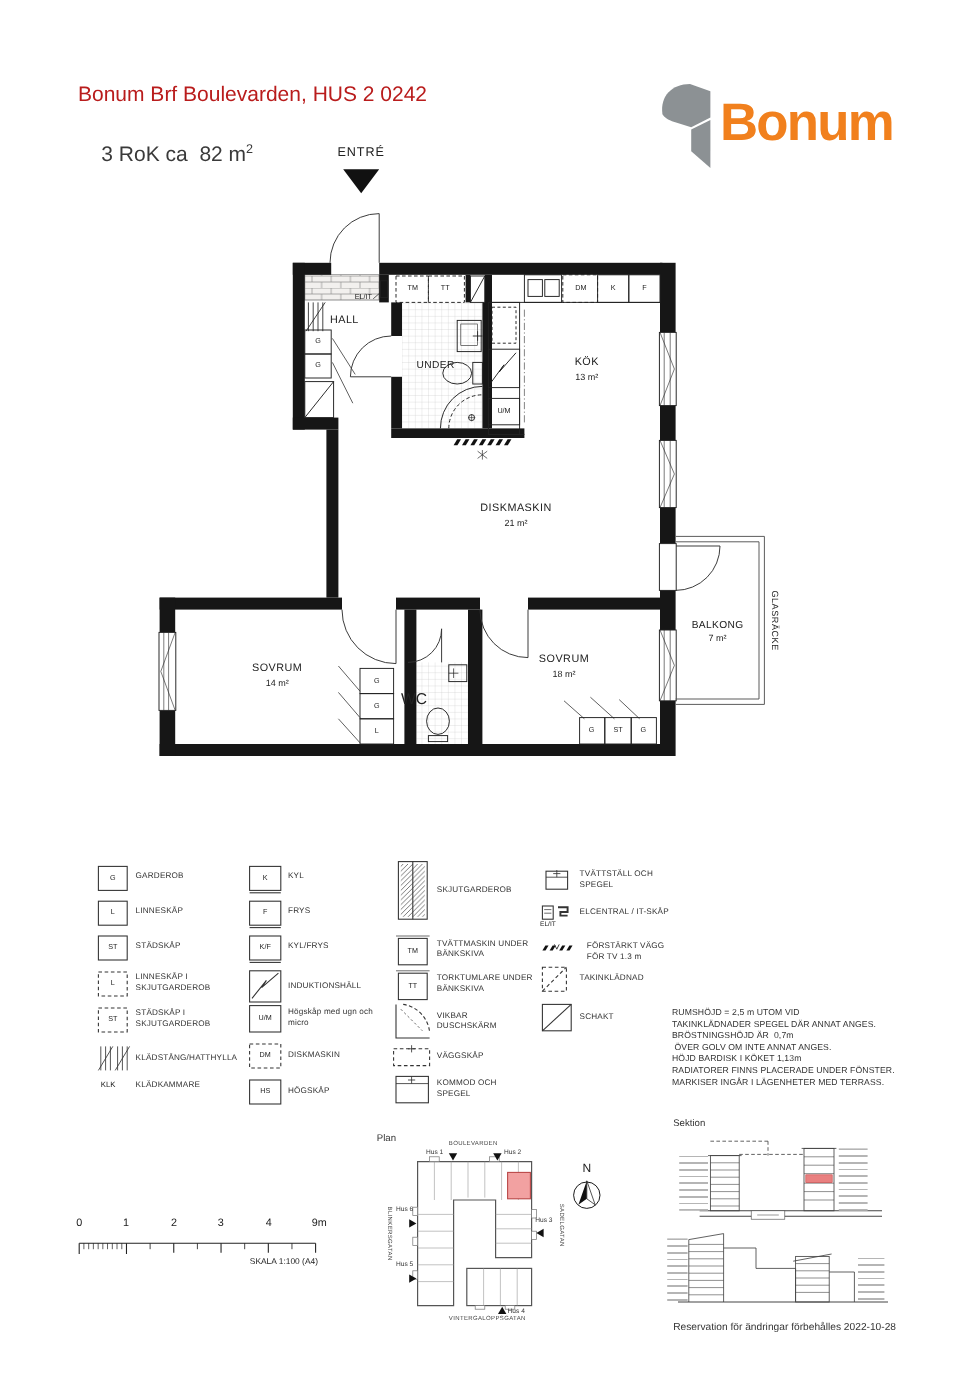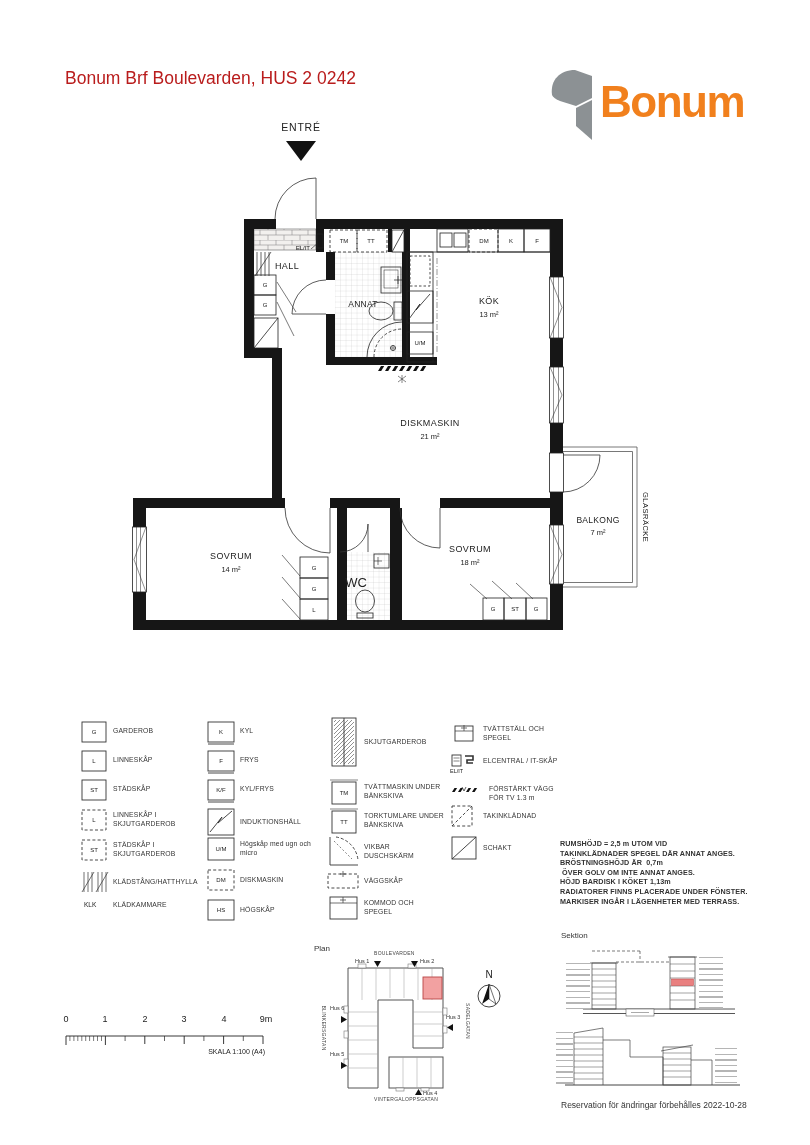--- a/index.html
+++ b/index.html
@@ -2,21 +2,21 @@
 <html><head>
 <meta charset="utf-8">
 <style>
   html,body{margin:0;padding:0;background:#fff;}
   #page{position:relative;width:810px;height:1145px;background:#fff;overflow:hidden;
         font-family:"Liberation Sans",sans-serif;color:#222;}
   .abs{position:absolute;}
   .c{transform:translate(-50%,-50%);white-space:nowrap;}
   .vtext{writing-mode:vertical-rl;text-orientation:sideways;white-space:nowrap;}
   .leg{font-size:6.8px;line-height:8.8px;letter-spacing:.15px;color:#333;}
-  .note{font-size:7.2px;line-height:9.6px;color:#333;letter-spacing:.1px;white-space:pre;font-weight:bold;}
+  .note{font-size:7.2px;line-height:9.6px;color:#333;letter-spacing:.1px;white-space:pre;}
   .sym{font-size:6px;color:#222;text-align:center;transform:translate(-50%,-50%);}
   .hus{font-size:5.5px;color:#333;white-space:nowrap;}
   .street{font-size:5px;color:#444;letter-spacing:.3px;white-space:nowrap;}
   .strips{position:absolute;background:repeating-linear-gradient(#b5b5b5 0 1.4px,transparent 1.4px 5.6px);}
   .tick{font-size:9px;color:#222;}
   sup{font-size:60%;}
   svg{display:block;}
 </style>
 </head>
 <body>
@@ -307,33 +307,36 @@
     <g fill="#8C9194">
       <path d="M552,95 C550,80 560,70 575,70 L592,76 L592,98 L576,106 L560,101 C555,99 553,97 552,95 Z"></path>
       <path d="M576,108 L592,100 L592,140 L576,126 Z"></path>
     </g>
     <text x="600" y="117" font-size="44" font-weight="bold" letter-spacing="-1.5" fill="#F1801D">Bonum</text>
   </svg>
 
   <div class="abs" style="left:65px;top:68px;font-size:17.5px;color:#b91c1c">
     <span>Bonum Brf Boulevarden, HUS 2 0242</span>
   </div>
+  <div class="abs" style="left:65px;top:97px;font-size:17.5px;color:#3a3a3a;white-space:pre">
+    <span>3 RoK ca  82 m</span><sup>2</sup>
+  </div>
 
   <div class="abs c" style="left:301px;top:127px;font-size:10.5px;letter-spacing:.8px">ENTRÉ</div>
   <div class="abs c" style="left:287px;top:266px;font-size:9px;letter-spacing:.4px">HALL</div>
-  <div class="abs c" style="left:363px;top:304px;font-size:8.5px;letter-spacing:.3px">ANNAT</div>
+  <div class="abs c" style="left:363px;top:304px;font-size:8.5px;letter-spacing:.3px">UNDER</div>
   <div class="abs c" style="left:489px;top:301px;font-size:9px;letter-spacing:.4px">KÖK</div>
   <div class="abs c" style="left:489px;top:314px;font-size:7.5px">13 m²</div>
   <div class="abs c" style="left:430px;top:423px;font-size:9px;letter-spacing:.4px">DISKMASKIN</div>
   <div class="abs c" style="left:430px;top:436px;font-size:7.5px">21 m²</div>
   <div class="abs c" style="left:231px;top:556px;font-size:9px;letter-spacing:.4px">SOVRUM</div>
   <div class="abs c" style="left:231px;top:569px;font-size:7.5px">14 m²</div>
   <div class="abs c" style="left:470px;top:549px;font-size:9px;letter-spacing:.4px">SOVRUM</div>
   <div class="abs c" style="left:470px;top:562px;font-size:7.5px">18 m²</div>
-  <div class="abs c" style="left:356px;top:582px;font-size:13px">WC</div>
+  <div class="abs c" style="left:345px;top:582px;font-size:13px">WC</div>
   <div class="abs c" style="left:598px;top:520px;font-size:8.5px;letter-spacing:.3px">BALKONG</div>
   <div class="abs c" style="left:598px;top:532px;font-size:7.5px">7 m²</div>
   <div class="abs vtext" style="left:641px;top:492px;font-size:7.5px;letter-spacing:.5px">GLASRÄCKE</div>
   <div class="abs" style="left:276px;top:245px;width:34px;font-size:6px;text-align:right">EL/IT</div>
 
   <div class="abs sym" style="left:265px;top:285px">G</div>
   <div class="abs sym" style="left:265px;top:305px">G</div>
   <div class="abs sym" style="left:344px;top:241px">TM</div>
   <div class="abs sym" style="left:371px;top:241px">TT</div>
   <div class="abs sym" style="left:484px;top:241px">DM</div>

